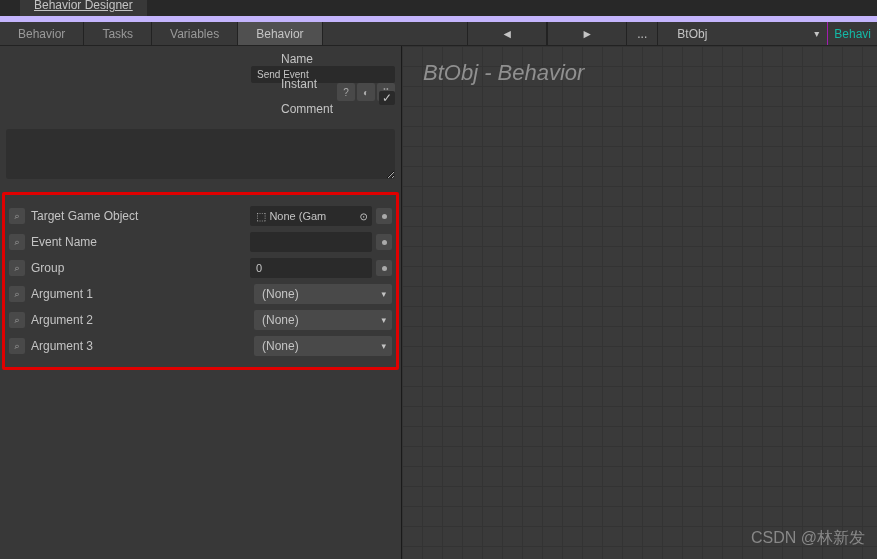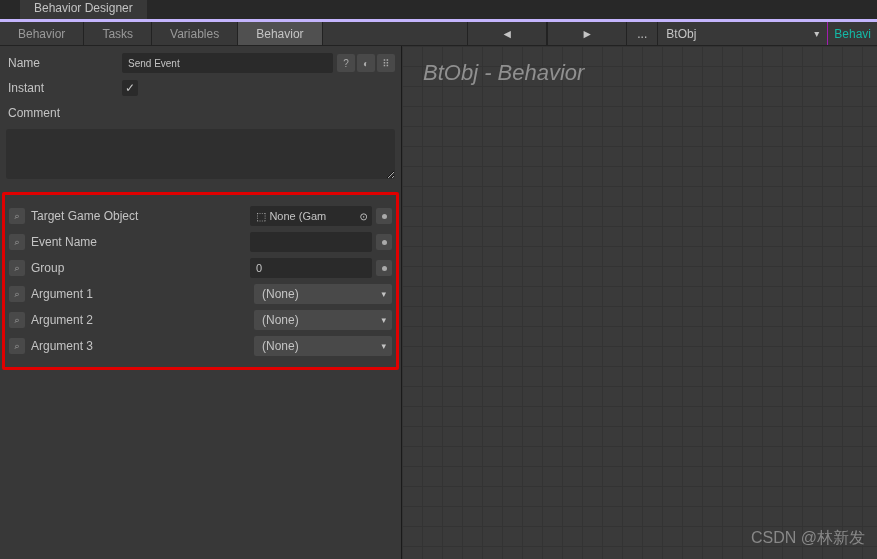--- a/index.html
+++ b/index.html
@@ -1,36 +1,36 @@
 <!DOCTYPE html>
 <html><head>
 <meta charset="utf-8">
 <style>
 * { margin: 0; padding: 0; box-sizing: border-box; font-family: Arial, sans-serif; }
 body { background: #383838; color: #c4c4c4; font-size: 12px; width: 877px; height: 559px; overflow: hidden; position: relative; }
 
-.titlebar { height: 22px; background: #282828; border-bottom: 3px solid #c4b5fd; display: flex; align-items: flex-end; padding-left: 20px; }
+.titlebar { height: 22px; background: #282828; border-bottom: 6px solid #c4b5fd; display: flex; align-items: flex-end; padding-left: 20px; text-decoration: underline; }
 .titlebar-tab { background: #383838; color: #c4c4c4; padding: 4px 14px; border-top-left-radius: 4px; border-top-right-radius: 4px; font-size: 12px; }
 
 .toolbar { height: 24px; background: #383838; display: flex; align-items: flex-end; border-bottom: 1px solid #222; }
 .tab-row { display: flex; align-items: center; height: 100%; }
 .tab { padding: 0 18px; height: 100%; display: flex; align-items: center; color: #9a9a9a; cursor: pointer; }
 .tab.active { background: #505050; color: #c4c4c4; }
 .sep { width: 1px; height: 100%; background: #222; }
 .toolbar-right { display: flex; align-items: center; margin-left: auto; height: 100%; }
 .play-btn { width: 80px; height: 100%; display: flex; align-items: center; justify-content: center; border-right: 1px solid #222; border-left: 1px solid #222; color: #c4c4c4; cursor: pointer; }
 .dots { padding: 0 10px; color: #c4c4c4; }
-.obj-dropdown { width: 170px; height: 100%; display: flex; align-items: center; padding: 0 8px; color: #c4c4c4; position: relative; border-left: 1px solid #222; }
+.obj-dropdown { width: 170px; height: 100%; display: flex; align-items: center; padding: 0 19px; color: #c4c4c4; position: relative; border-left: 1px solid #222; }
 .obj-dropdown::after { content: "▾"; position: absolute; right: 8px; font-size: 10px; }
 .behavi-label { padding: 0 6px; color: #14b8a6; border-left: 1px solid #a21caf; height: 100%; display: flex; align-items: center; }
 
 .main { display: flex; height: calc(100% - 46px); }
 .inspector { width: 402px; background: #383838; padding: 6px 6px; border-right: 1px solid #1a1a1a; }
 
-.field-row { display: flex; align-items: center; height: 22px; margin-bottom: 3px; }
+.field-row { display: flex; align-items: flex-end; height: 22px; margin-bottom: 3px; flex-direction: column; }
 .field-label { width: 116px; color: #c4c4c4; padding-left: 2px; }
 .text-input { flex: 1; background: #2a2a2a; border: none; border-radius: 2px; color: #c4c4c4; padding: 3px 6px; height: 20px; font-size: 10px; }
 .checkbox { width: 16px; height: 16px; background: #2a2a2a; border-radius: 2px; display: flex; align-items: center; justify-content: center; color: #c4c4c4; margin-left: 0; }
 .mini-btns { display: flex; gap: 2px; margin-left: 4px; }
 .mini-btn { width: 18px; height: 18px; background: #494949; border-radius: 2px; display: flex; align-items: center; justify-content: center; color: #aaa; font-size: 10px; cursor: pointer; }
 
 .comment-area { width: 100%; height: 50px; background: #2f2f2f; border-radius: 3px; margin-top: 2px; border: none; }
 
 .highlight-box { border: 3px solid #e00000; border-radius: 2px; margin-top: 10px; padding: 8px 4px 8px 4px; margin-left: -4px; margin-right: -4px; }
 .prop-row { display: flex; align-items: center; height: 26px; gap: 4px; }

